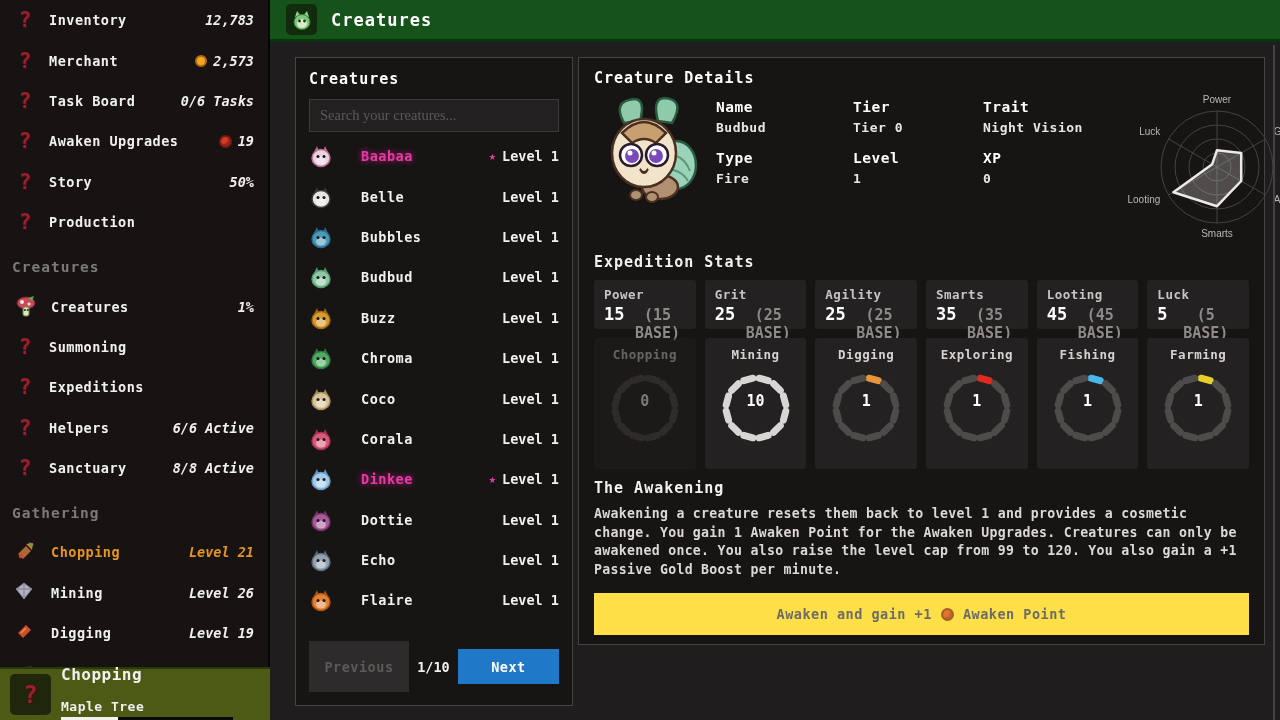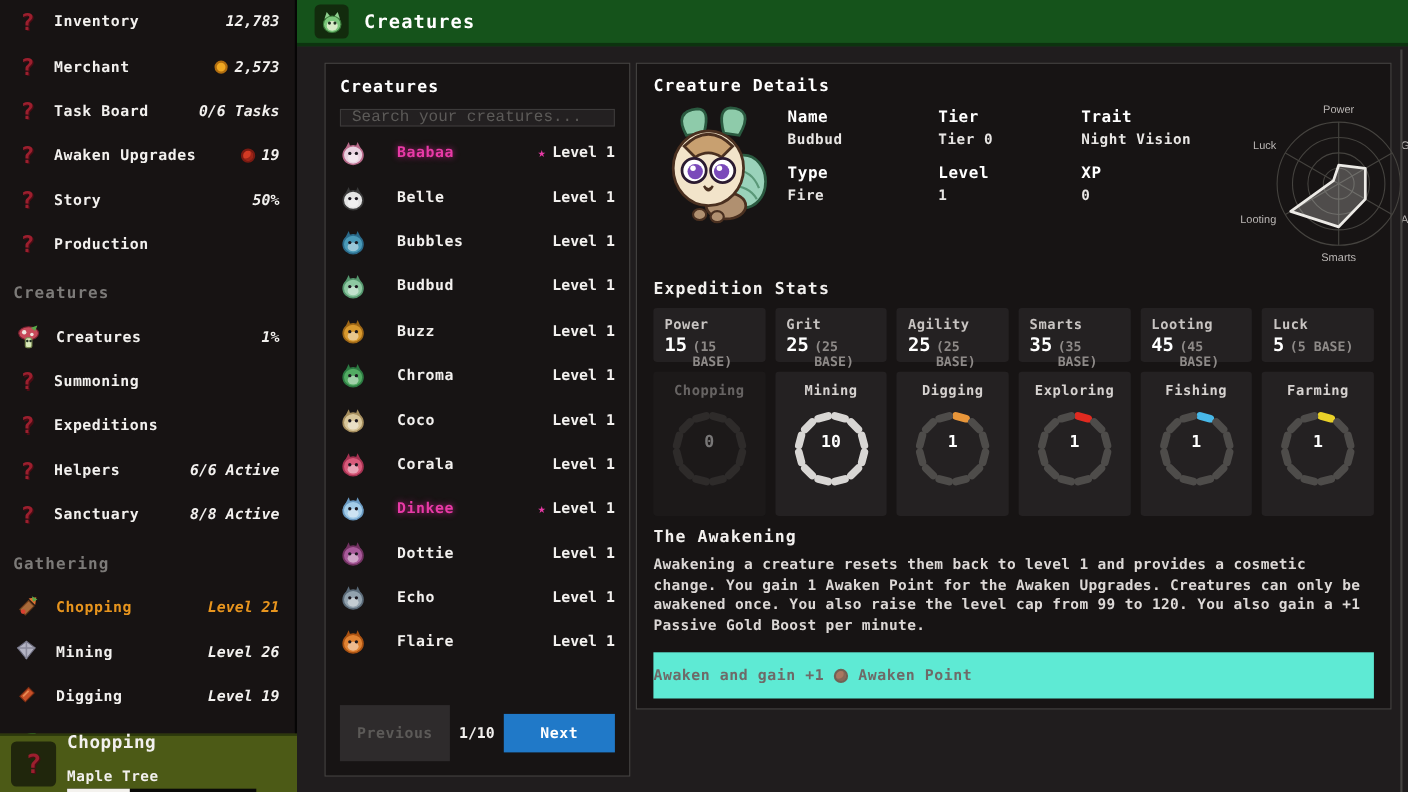--- a/index.html
+++ b/index.html
@@ -65,23 +65,23 @@
   .topbar-title { font-size:17px; letter-spacing:1px; color:#fff; }
 
   
   .panel { position:absolute; background:#171414; border:1px solid #464443; }
   .creatures-panel { left:295px; top:57px; width:278px; height:649px; padding:12px 13px; }
   .details-panel   { left:578px; top:57px; width:687px; height:588px; padding:11px 15px; }
   .panel-title { font-size:15px; letter-spacing:1px; color:#fff; }
 
   
   .search-box {
-    margin-top:11px; width:100%; height:16px; background:#232021;
+    margin-top:11px; width:100%; height:33px; background:#232021;
     border:1px solid #3c3a3a; color:#fdba74; padding:0 10px;
-    font-family:Liberation Mono, monospace; font-size:14.5px; outline:none;
+    font-family:Liberation Serif, serif; font-size:14.5px; outline:none;
   }
   .search-box::placeholder { color:#5c5a58; }
   .clist { margin-top:4px; }
   .crow {
     display:flex; align-items:center; height:40.4px; gap:28px; cursor:pointer;
   }
   .crow .cname { font-size:13.5px; letter-spacing:.5px; }
   .crow.awk .cname { color:#e83aa6; text-shadow:0 0 6px #b0207a; }
   .crow .clevel { margin-left:auto; font-size:13.5px; display:flex; align-items:center; gap:6px; }
   .awk-star { color:#e83aa6; font-size:12px; }
@@ -115,43 +115,43 @@
 
   .sec-title { font-size:15px; letter-spacing:1px; margin-top:10px; }
   .stat-cards { display:flex; gap:9px; margin-top:9px; }
   .stat-card {
     flex:1; height:49px; background:#242122; border-radius:3px;
     padding:7px 10px 0 10px;
   }
   .stat-card .slabel { font-size:12.5px; color:#c8c4c2; letter-spacing:.5px; }
   .stat-card .sline { display:flex; align-items:baseline; gap:5px; margin-top:2px; }
   .stat-card .svalue { font-size:17px; color:#fff; }
-  .stat-card .sbase  { font-size:12px; color:#8e8a88; }
+  .stat-card .sbase  { font-size:15px; color:#8e8a88;text-align:center; }
 
   .job-cards { display:flex; gap:9px; margin-top:9px; }
   .job-card {
     flex:1; height:131px; background:#242122; border-radius:3px;
     padding-top:9px; display:flex; flex-direction:column; align-items:center;
     position:relative;
   }
   .job-card.disabled { opacity:.42; }
   .job-card .jlabel { font-size:12.5px; color:#d6d2d0; letter-spacing:.5px; }
   .job-card .jvalue {
     position:absolute; top:54px; left:0; right:0; text-align:center;
     font-size:15px; color:#fff;
   }
   .gauge { margin-top:6px; }
 
   .awaken-text {
     margin-top:8px; font-size:13.2px; line-height:18.5px;
     color:#dcd8d6; letter-spacing:.3px; font-weight:bold;
   }
   .awaken-btn {
-    margin-top:14px; width:100%; height:42px; background:#5eead4; border:none;
-    display:flex; align-items:center; gap:9px;
+    margin-top:14px; width:100%; height:42px; background:#fde047; border:none;
+    display:flex; align-items:center; justify-content:center; gap:9px;
     color:#6e6a68; font-family:inherit; font-weight:bold; font-size:13.5px;
     letter-spacing:.5px; cursor:pointer;
   }
   .awaken-btn .orb { opacity:.65; }
 
   .scroll-strip {
     position:absolute; right:5px; top:45px; bottom:0; width:2px; background:#454341;
   }
 
   .radar-label { font-family:"Liberation Sans", sans-serif; font-size:10px; fill:#bab6b4; font-weight:normal; }

